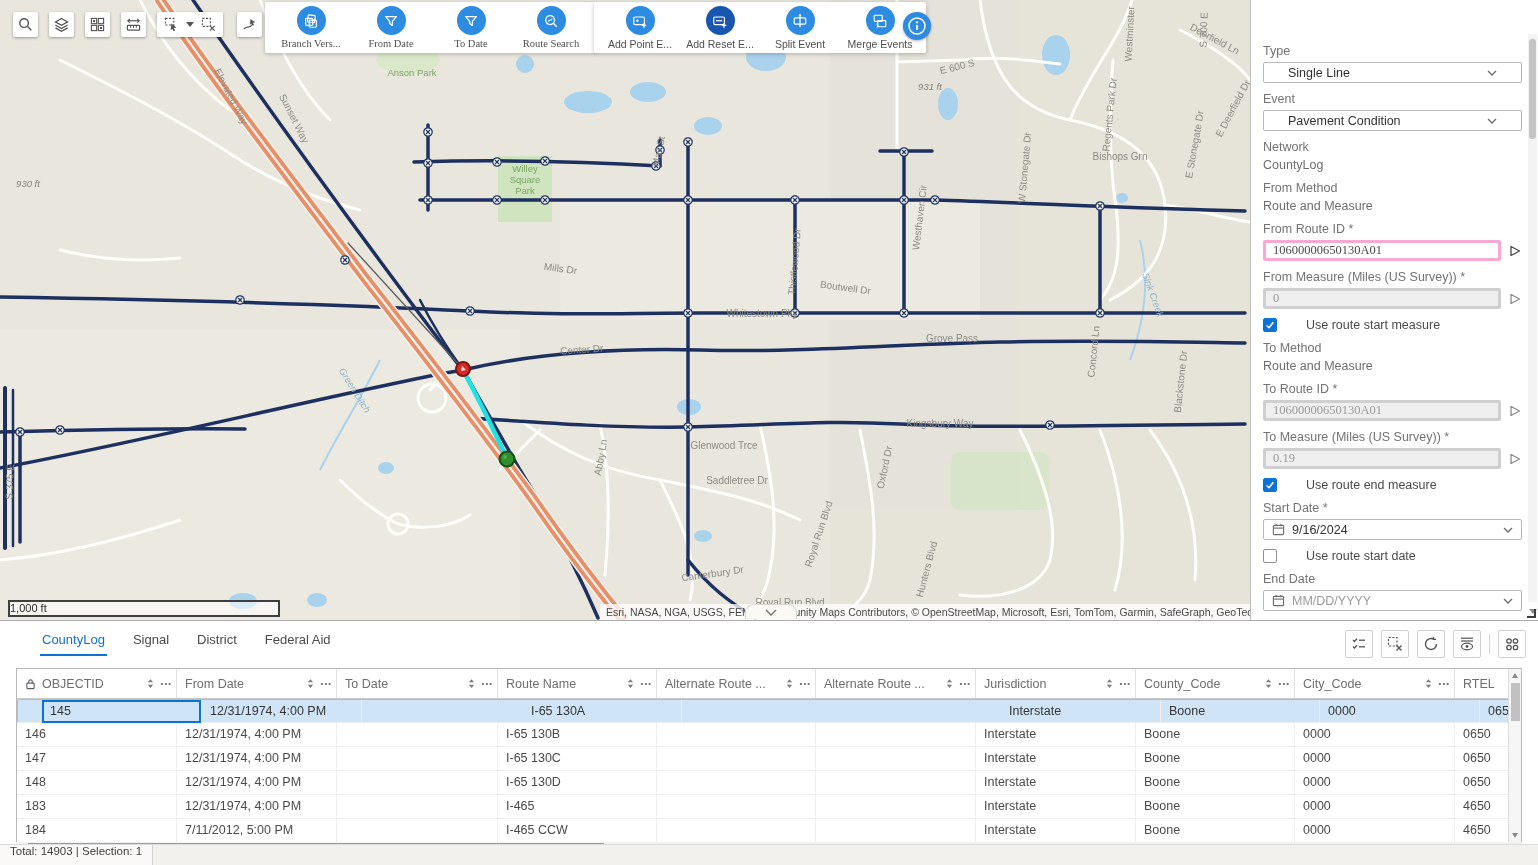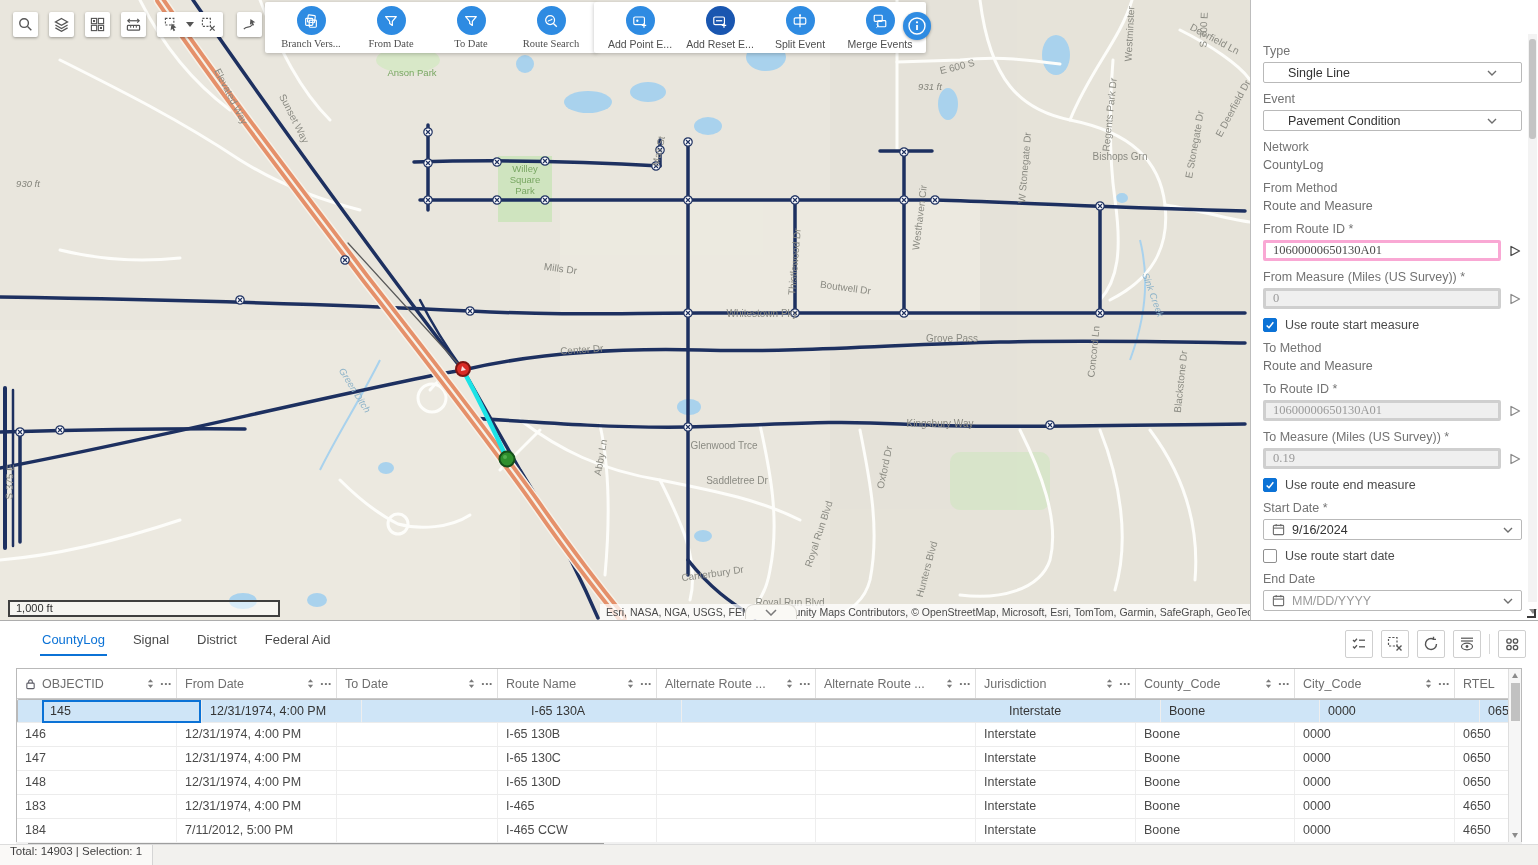--- a/index.html
+++ b/index.html
@@ -24,42 +24,42 @@
   
   .fl-toolbar{position:absolute;top:2px;height:51px;background:#fff;border-radius:2px;box-shadow:0 1px 4px rgba(0,0,0,.25);display:flex;align-items:flex-start;padding:4px 14px 0 14px;gap:16px;}
   .tb1{left:265px;font-family:Liberation Serif, serif;}
   .tb2{left:594px;}
   .tbtn{display:flex;flex-direction:column;align-items:center;width:64px;cursor:pointer;}
   .circ{width:29px;height:29px;border-radius:50%;background:#2e8be2;display:flex;align-items:center;justify-content:center;}
   .circ.selcirc{background:#1956b0;}
   .tlabel{font-size:10.5px;color:#4f4f4f;margin-top:3px;white-space:nowrap;}
   .info-btn{position:absolute;left:903px;top:12px;width:28px;height:28px;border-radius:50%;background:#2e8be2;border:none;display:flex;align-items:center;justify-content:center;box-shadow:0 1px 3px rgba(0,0,0,.3);cursor:pointer;padding:0;}
   
-  .scalebar{position:absolute;left:8px;bottom:3px;width:272px;height:17px;border:2px solid #3f3f3f;background:rgba(255,255,255,.55);font-size:11px;color:#2e2e2e;line-height:13px;padding-left:6px;}
+  .scalebar{position:absolute;left:8px;bottom:3px;width:272px;height:17px;border:2px solid #3f3f3f;background:rgba(255,255,255,.55);font-size:11px;color:#2e2e2e;line-height:13px;}
   .attribution{position:absolute;left:600px;right:0;bottom:0;height:16px;background:rgba(255,255,255,.75);font-size:10.5px;color:#4a4a4a;line-height:16px;white-space:nowrap;overflow:hidden;padding-left:6px;}
   .collapse-tab{position:absolute;left:745px;bottom:1px;width:52px;height:15px;background:#faf9f5;border:1px solid #d8d6cf;border-bottom:none;border-radius:9px 9px 0 0;display:flex;align-items:center;justify-content:center;cursor:pointer;}
   
   .panel{position:absolute;left:1250px;top:0;width:288px;height:620px;background:#fff;border-left:1px solid #bdbdbd;}
   .panel-header{height:32px;background:#0b72d6;color:#fff;display:flex;align-items:center;padding:0 10px 0 14px;}
   .panel-title{font-size:14px;font-weight:bold;flex:1;}
   .ph-icon{width:22px;height:22px;display:flex;align-items:center;justify-content:center;cursor:pointer;}
   .panel-body{position:absolute;top:32px;left:0;right:10px;bottom:0;padding:10px 6px 0 12px;}
   .flabel{font-size:12.5px;color:#737373;margin:9px 0 4px 0;}
   .flabel.first{margin-top:2px;}
   .fvalue{font-size:12.5px;color:#6e6e6e;margin:0 0 2px 0;}
   .sel{height:21px;border:1px solid #b9b9b9;border-radius:2px;background:#fff;display:flex;align-items:center;padding:0 24px;font-size:12.5px;color:#323232;cursor:pointer;}
   .sel span{flex:1;}
   .inrow{display:flex;align-items:center;gap:7px;}
   .txt{flex:1;height:21px;border:3px solid #f9a8d4;border-radius:2px;padding:0 7px;font-size:12.5px;color:#4a4a4a;font-family:Liberation Serif, serif;}
   .txt:disabled{background:#efefef;color:#9a9a9a;border-color:#cfcfcf;}
   .pick{cursor:pointer;flex:0 0 auto;}
   .cbrow{display:flex;align-items:center;gap:8px;margin:9px 0 2px 0;cursor:pointer;}
   .cbbox{width:14px;height:14px;border:1px solid #8f8f8f;border-radius:2px;background:#fff;display:flex;align-items:center;justify-content:center;}
   .cbbox.checked{background:#0b72d6;border-color:#0b72d6;}
-  .cblabel{font-size:12.5px;color:#4a4a4a;}
+  .cblabel{font-size:12.5px;color:#4a4a4a;margin-left:21px;}
   .datebox{height:21px;border:1px solid #b9b9b9;border-radius:2px;display:flex;align-items:center;padding:0 8px;gap:7px;font-size:12.5px;color:#323232;cursor:pointer;}
   .datebox .dval{flex:1;}
   .datebox .dval.ph{color:#9a9a9a;}
   .panel-divider{border-top:1px solid #e2e2e2;margin:13px 0 0 0;}
   .panel-footer{display:flex;align-items:center;justify-content:space-between;margin-top:12px;padding-right:4px;}
   .link{color:#0b72d6;font-size:13px;cursor:pointer;text-decoration:none;}
   .next-btn{background:#0b72d6;color:#fff;border:none;border-radius:2px;font-size:12.5px;height:23px;padding:0 17px;cursor:pointer;font-family:"Liberation Sans",sans-serif;}
   .pscroll{position:absolute;right:1px;top:34px;bottom:18px;width:9px;background:#f3f3f3;}
   .pscroll .pthumb{position:absolute;left:1px;top:5px;width:7px;height:100px;background:#c4c4c4;border-radius:3px;}
   .pscroll .pdown{position:absolute;left:1px;bottom:-12px;width:0;height:0;border-left:4px solid transparent;border-right:4px solid transparent;border-top:5px solid #8b8b8b;}

